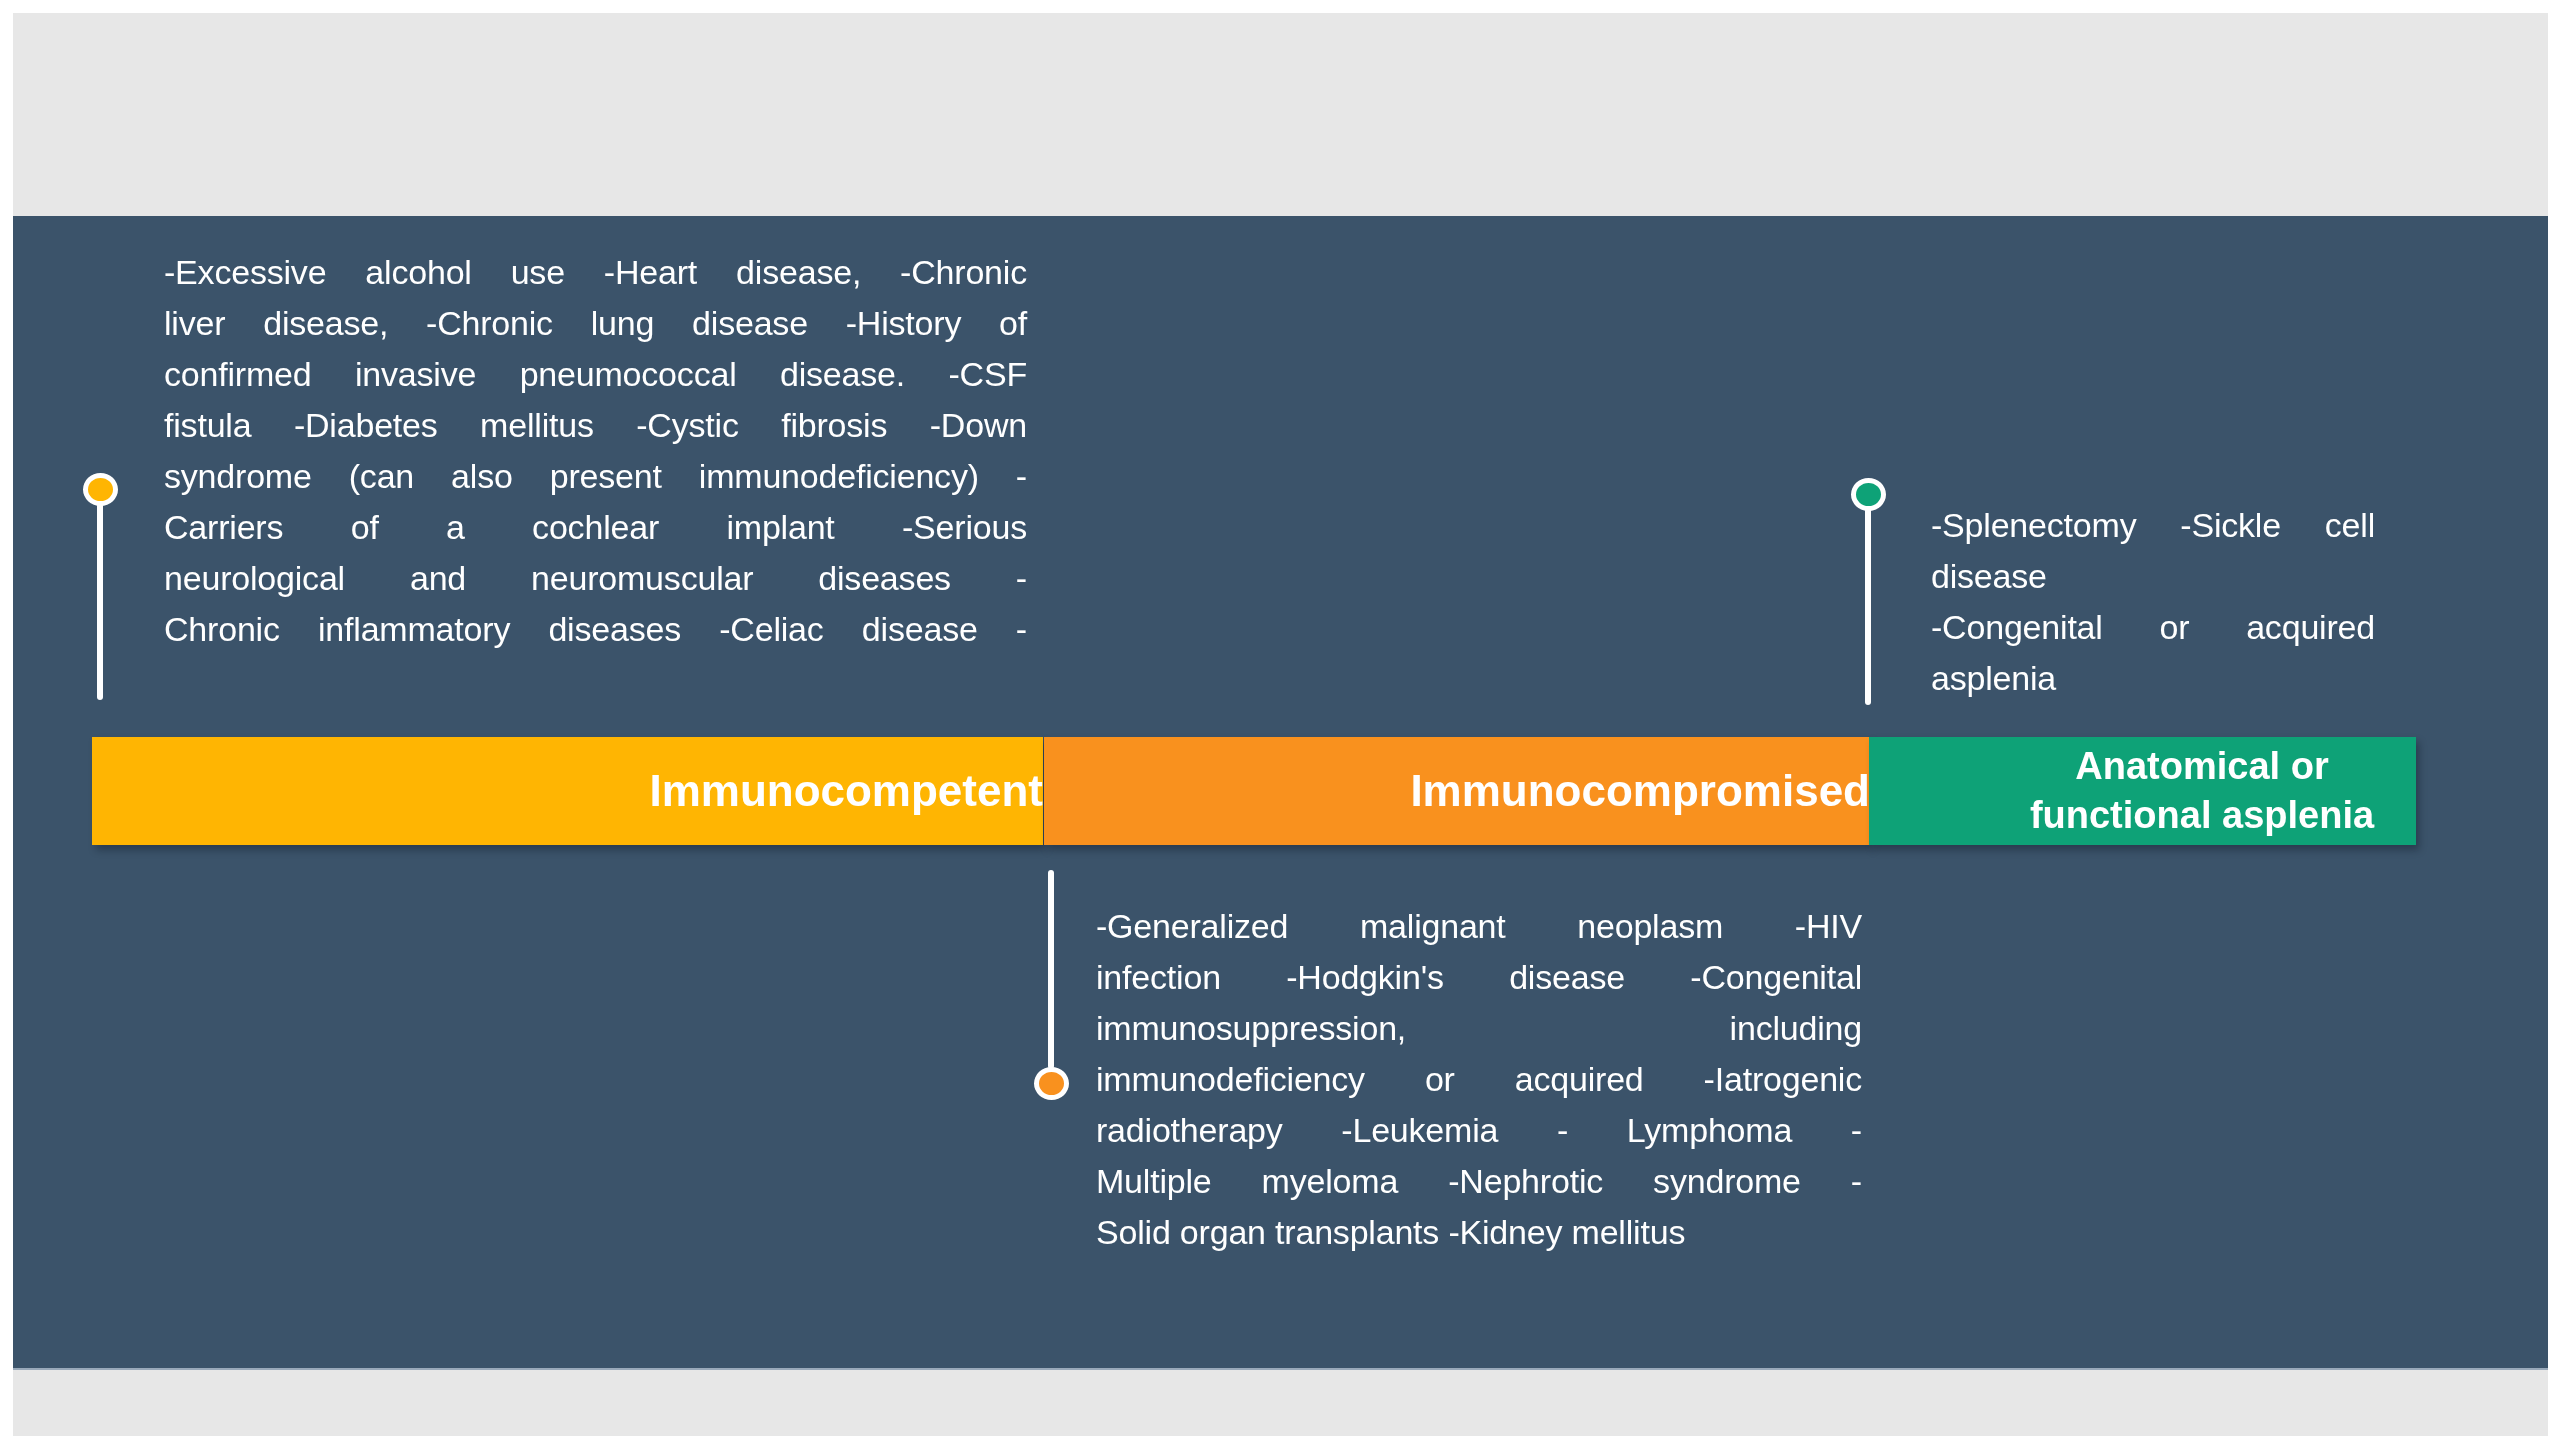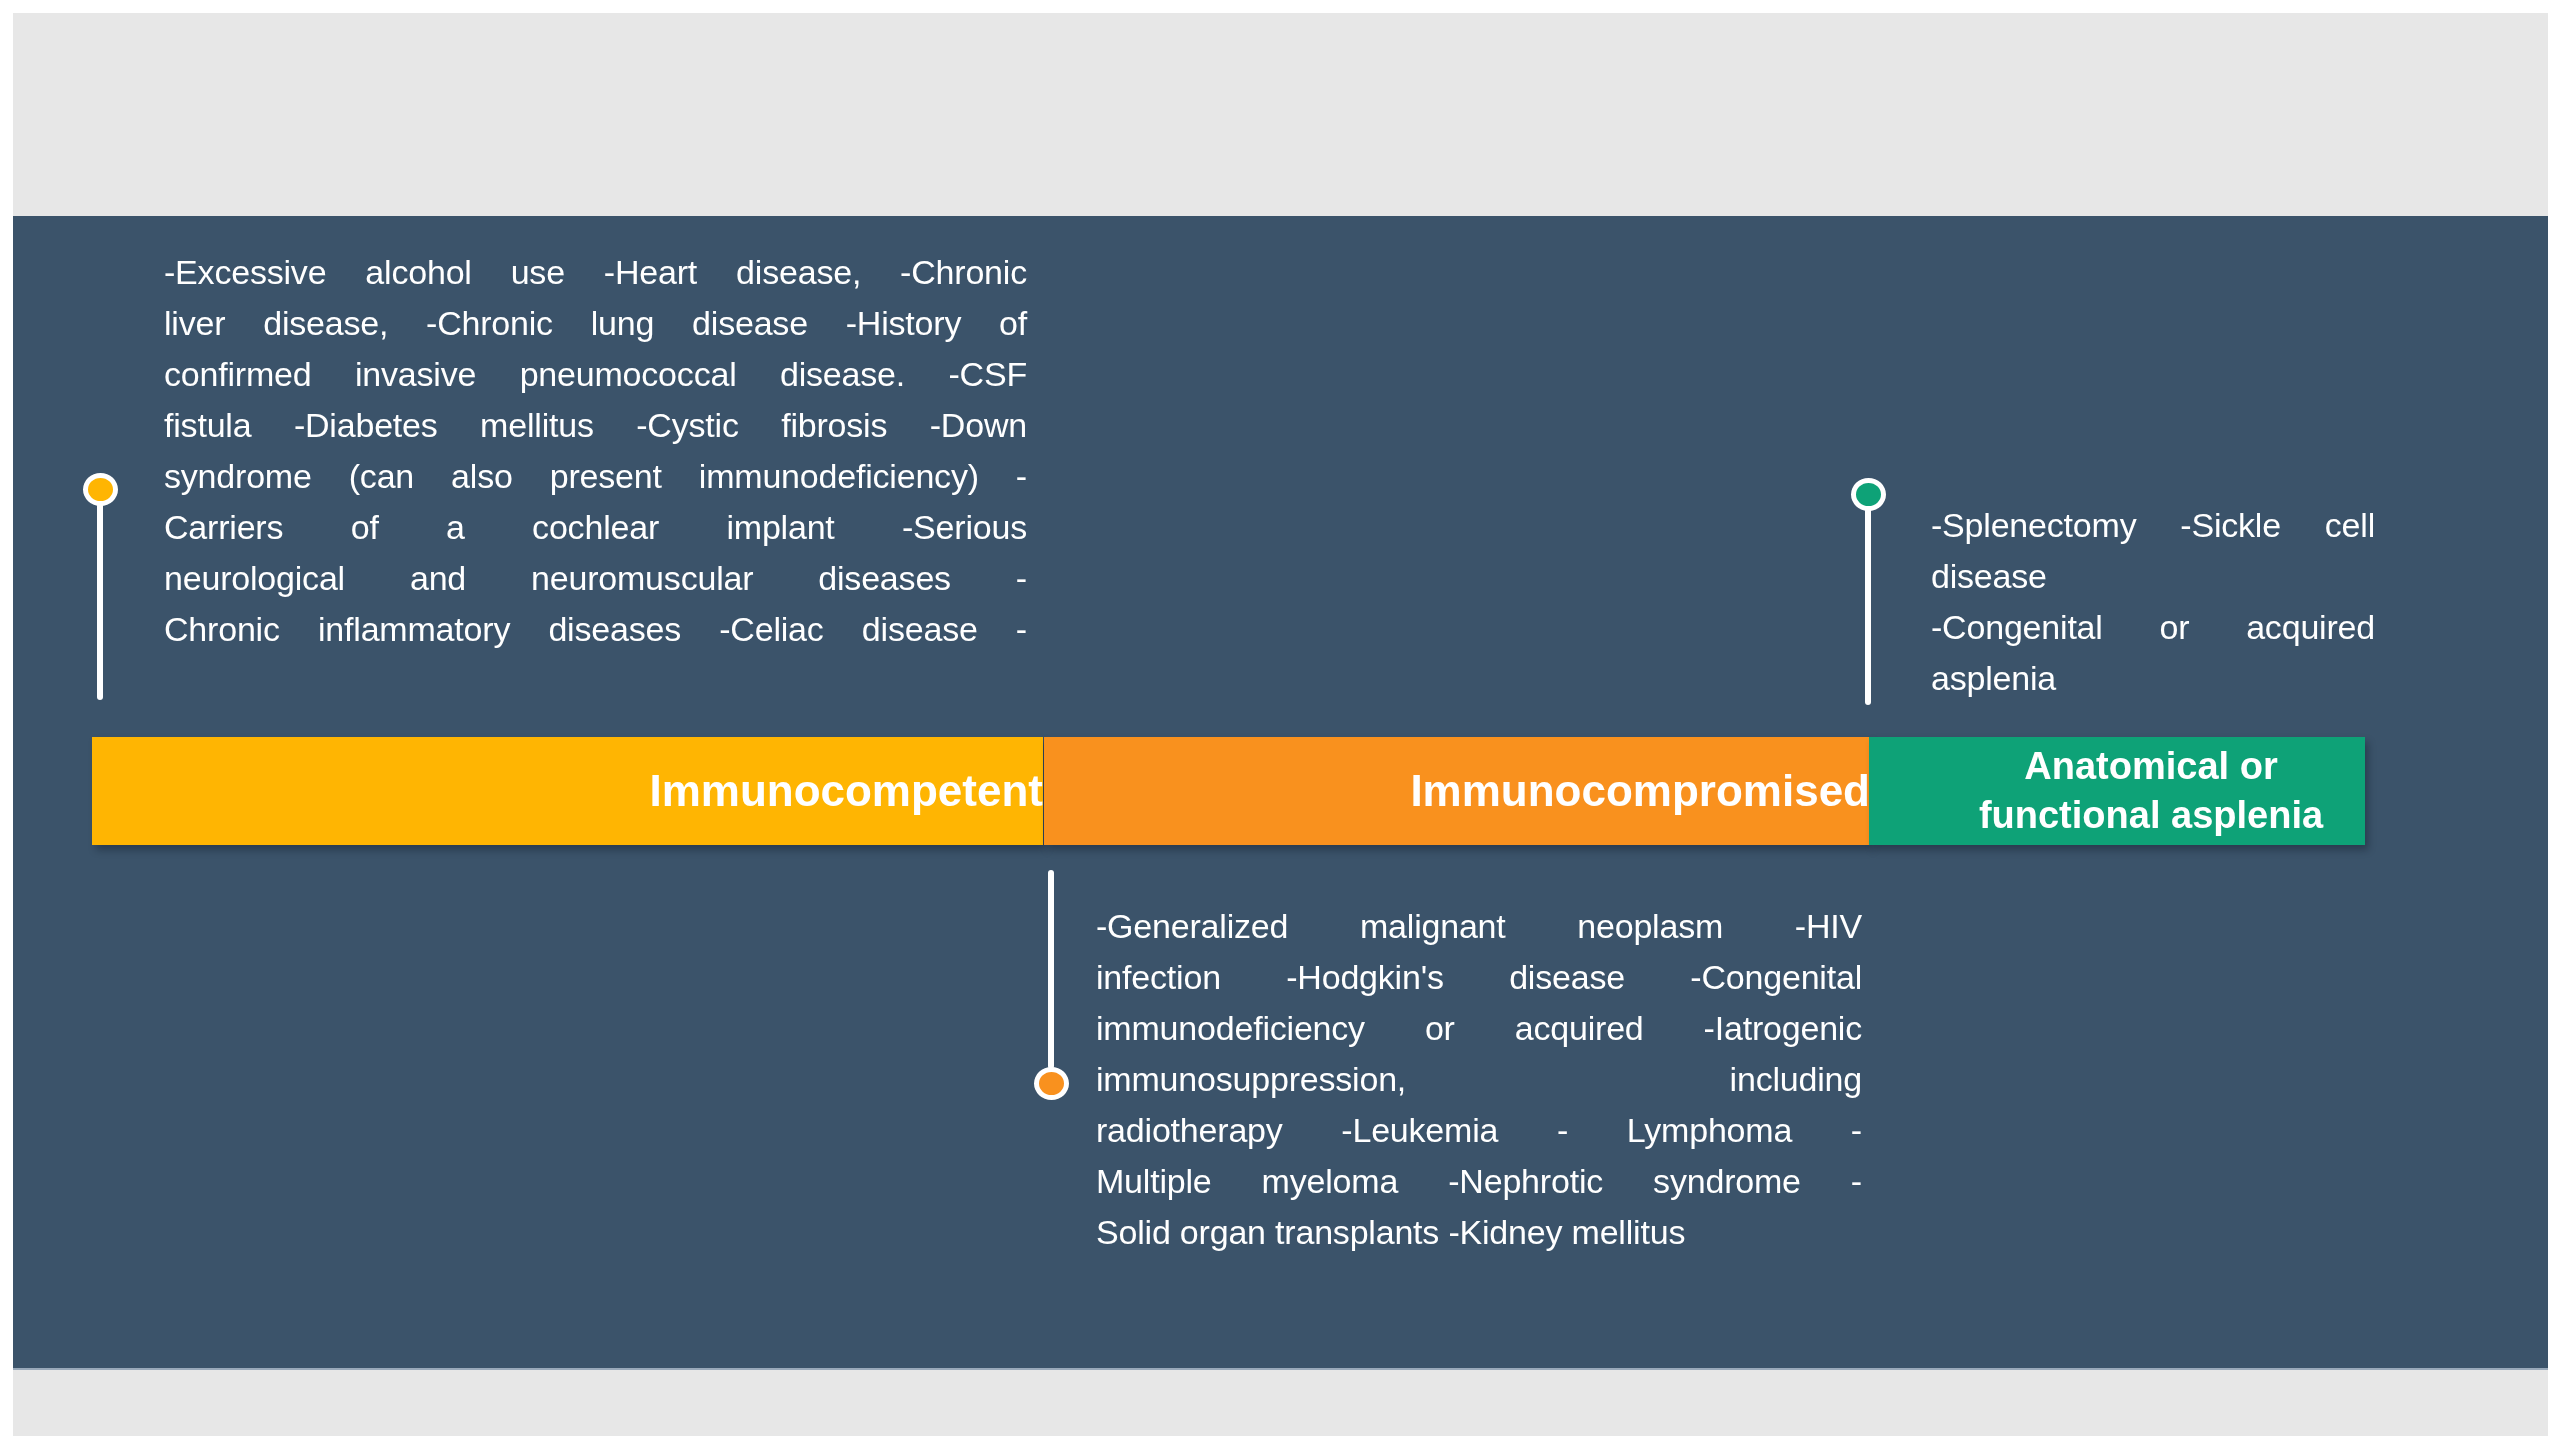--- a/index.html
+++ b/index.html
@@ -31,21 +31,21 @@
   }
   .bar-label {
     color: #ffffff;
     font-weight: bold;
     font-size: 44px;
     line-height: 1.1;
     text-align: center;
   }
   .bar-immunocompetent   { left: 92px;  width: 951px; }
   .bar-immunocompromised { left: 1044px; width: 826px; }
-  .bar-asplenia          { left: 1869px; width: 496px;  }
+  .bar-asplenia          { left: 1869px; width: 547px;  }
   .bar-asplenia .bar-label {
     font-size: 38px;
     line-height: 49px;
     max-width: 428px;
   }
   
   .stem {
     position: absolute;
     width: 5.8px;
     background: #ffffff;
@@ -112,22 +112,22 @@
       <div class="jline jlast">disease</div>
       <div class="jline">-Congenital or acquired</div>
       <div class="jline jlast">asplenia</div>
     </div>
 
   <div class="stem stem-immunocompromised"></div>
   <div class="dot dot-immunocompromised" style="background: rgb(249, 145, 30);"></div>
   <div class="note note-immunocompromised">
       <div class="jline">-Generalized malignant neoplasm -HIV</div>
       <div class="jline">infection -Hodgkin's disease -Congenital</div>
+      <div class="jline">immunosuppression, including</div>
       <div class="jline">immunodeficiency or acquired -Iatrogenic</div>
-      <div class="jline">immunosuppression, including</div>
       <div class="jline">radiotherapy -Leukemia - Lymphoma -</div>
       <div class="jline">Multiple myeloma -Nephrotic syndrome -</div>
       <div class="jline jlast">Solid organ transplants -Kidney mellitus</div>
     </div>
 
   <div class="bar bar-immunocompetent" style="background: rgb(255, 181, 2);">
     <span class="bar-label">Immunocompetent</span>
   </div>
   <div class="bar bar-immunocompromised" style="background: rgb(249, 145, 30);">
     <span class="bar-label">Immunocompromised</span>

